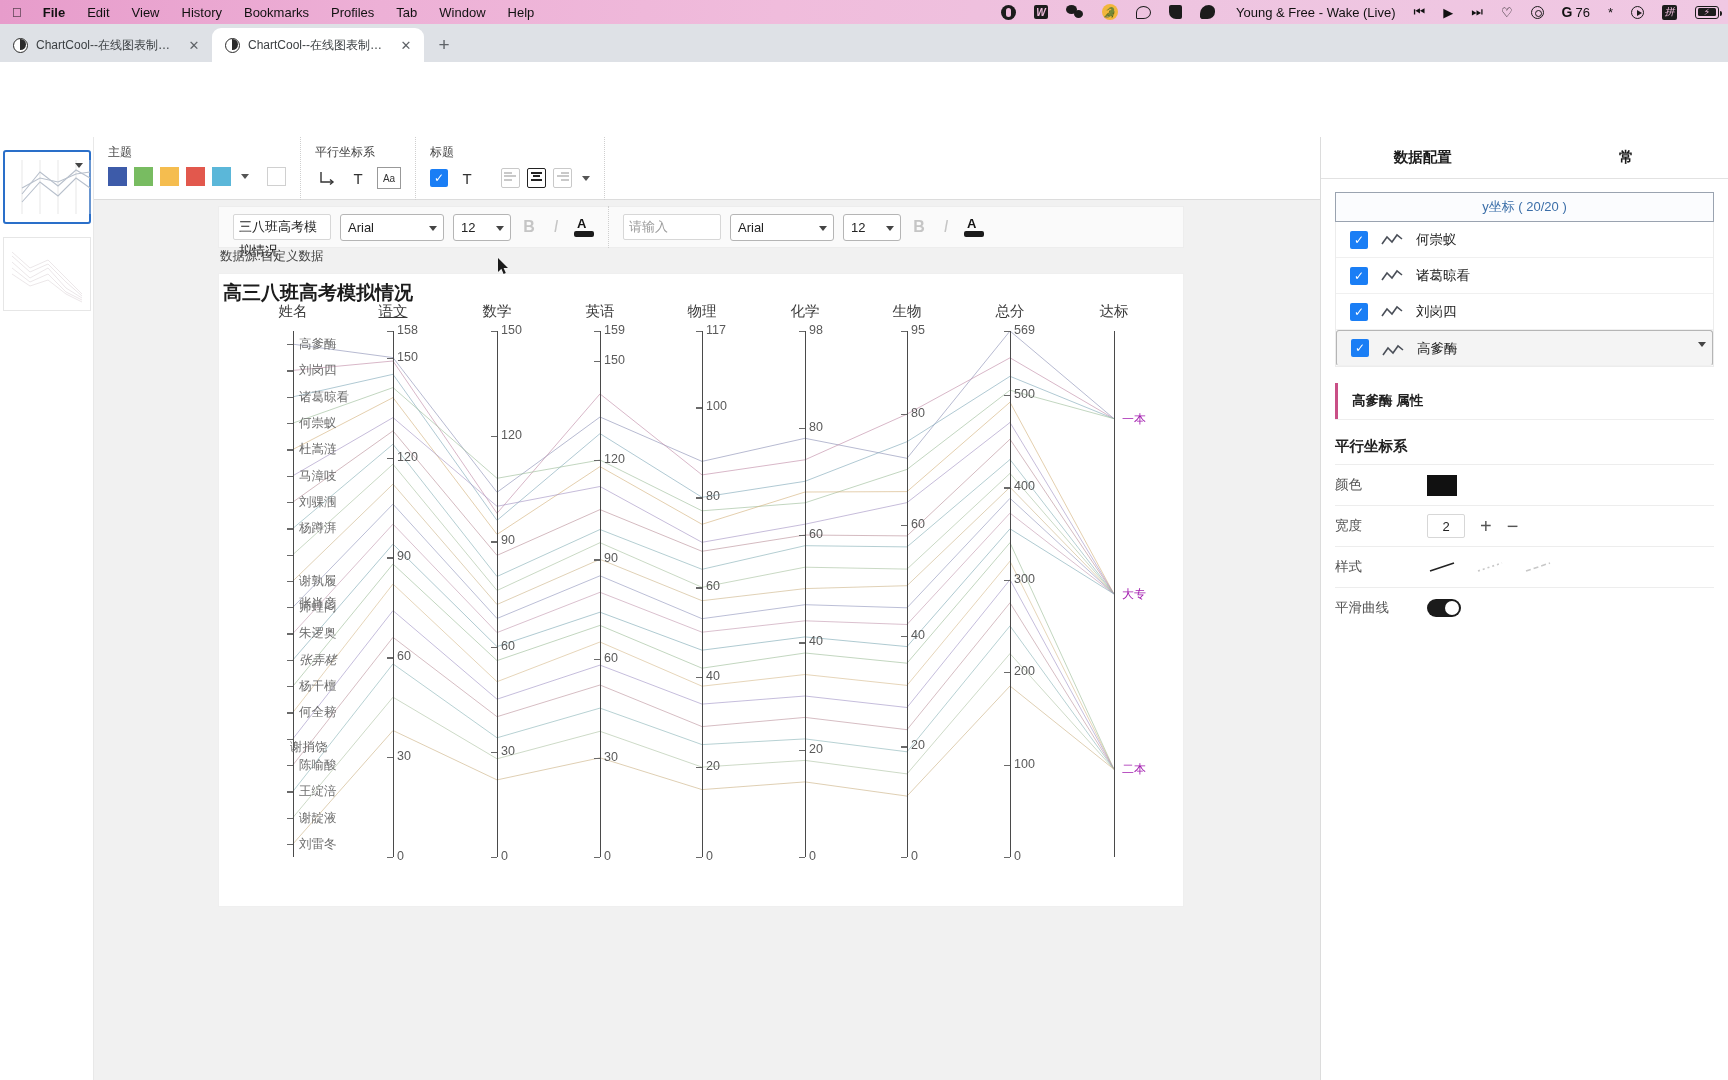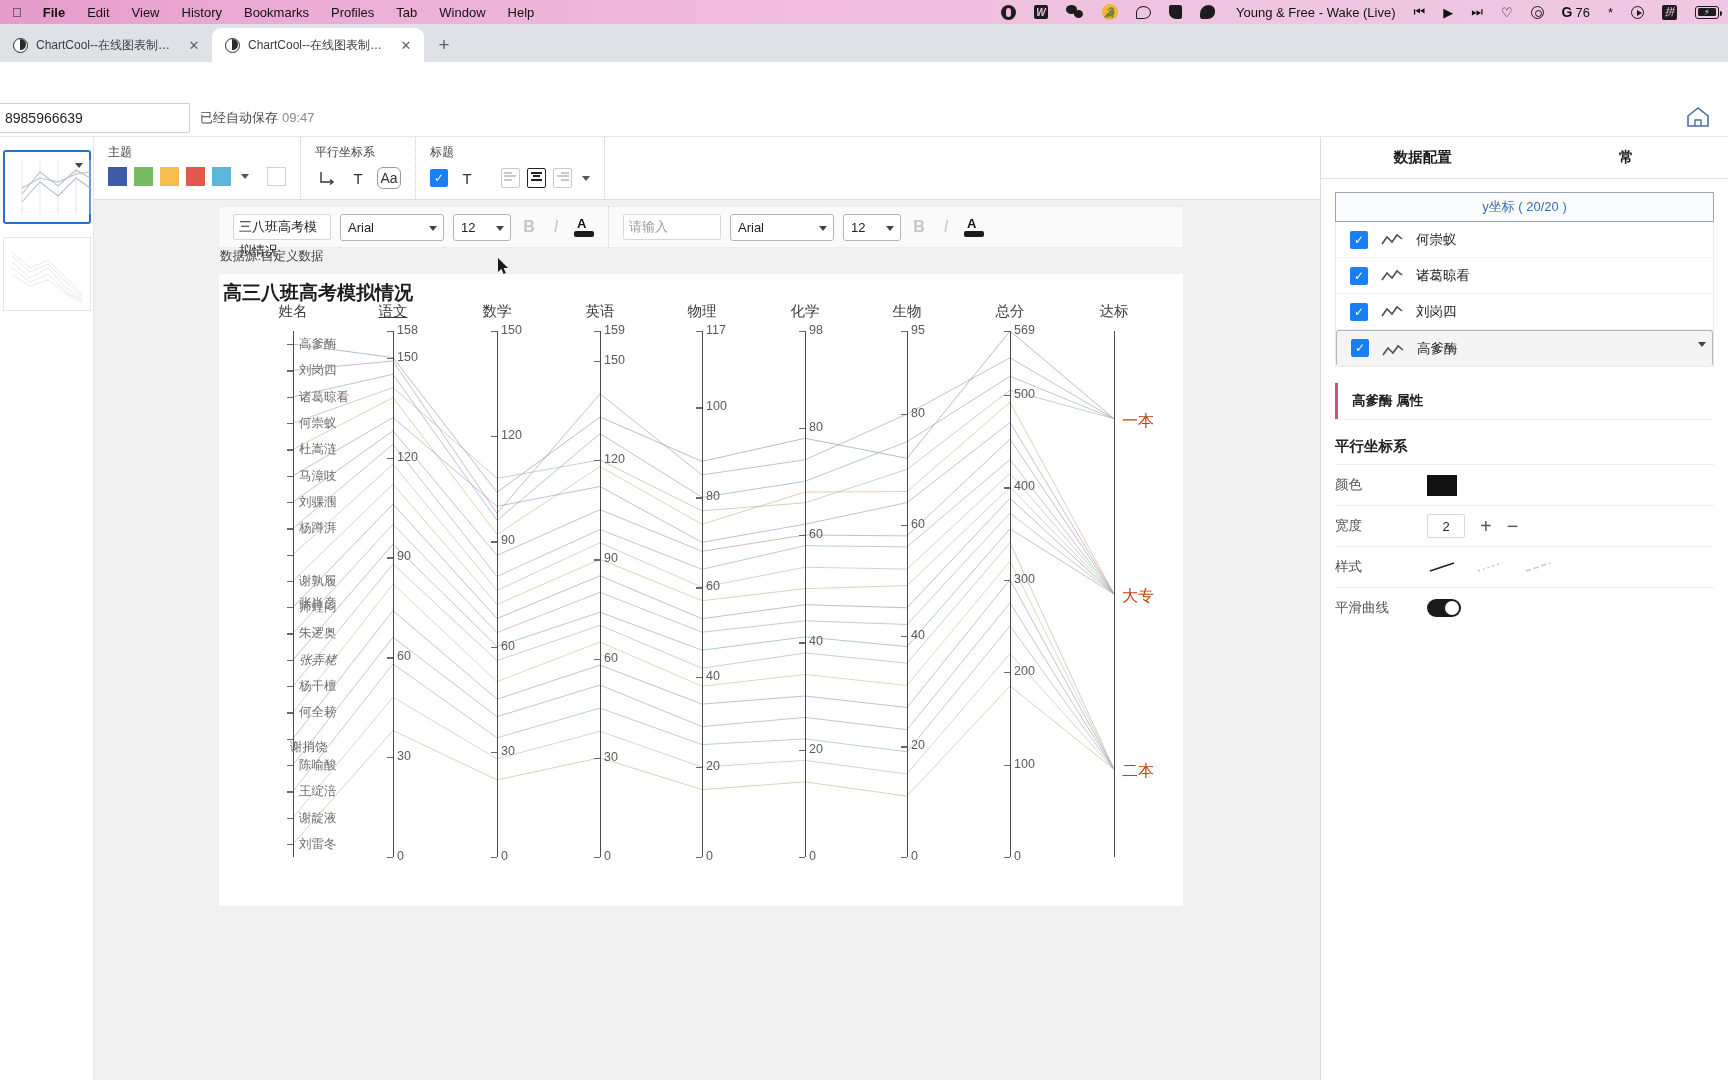--- a/index.html
+++ b/index.html
@@ -110,21 +110,21 @@
   .rgroup { position: relative; height: 63px; padding: 7px 14px 0 14px;
     border-right: 1px dotted #cfcfcf; }
   .rgroup .glabel { font-size: 12px; color: #444; margin-bottom: 6px; }
   .rrow { display: flex; align-items: center; gap: 7px; }
   .swatch { width: 19px; height: 19px; }
   .caret { width:0;height:0;border-left:4px solid transparent;border-right:4px solid transparent;
     border-top:5px solid #555; margin-left: 3px;}
   .whitebox { width: 19px; height: 19px; border: 1px solid #d0d0d0; background:#fff; margin-left:11px;}
   .tbtn { width: 24px; height: 22px; display:flex;align-items:center;justify-content:center;
     font-size: 15px; color:#333; }
-  .tbtn.box { border: 1.6px solid #999; border-radius:6px; font-size:14px; }
+  .tbtn.box { border: 1.6px solid #999; border-radius:0; font-size:10px; }
   .chk-blue { width: 18px; height: 18px; background: #1a7ef5; border-radius: 2px;
     display:flex; align-items:center; justify-content:center; color:#fff; font-size: 12px; }
   .layout-btn { width: 19px; height: 20px; border: 1.6px solid #c9c9c9; border-radius:2px;
     display:flex; flex-direction:column; gap:1.5px; padding:2.5px 2px; }
   .layout-btn.on { border-color:#222; }
   .layout-btn i { display:block; height:2px; background:#c9c9c9; }
   .layout-btn.on i { background:#222; }
 
   
   .fmtbar {
@@ -156,21 +156,21 @@
   .canvas {
     position: absolute; left: 218px; top: 273px; width: 966px; height: 634px;
     background: #ffffff; border: 1px solid #efefef;
   }
   .chart-title { position: absolute; left: 4px; top: 6px; font-size: 19px; font-weight: 700; color: #1c1c1c; }
   .axis-name { position: absolute; font-size: 14.5px; color: #3a3a3a; transform: translateX(-50%); white-space: nowrap;}
   .axis-line { position: absolute; width: 1.4px; background: #4a4a4a; }
   .tick { position: absolute; width: 6px; height: 1.3px; background: #6a6a6a; }
   .ticklab { position: absolute; font-size: 12.5px; color: #5a5a5a; white-space: nowrap; }
   .namelab { position: absolute; font-size: 12.5px; color: #6d6d6d; white-space: nowrap; }
-  .catlab { position: absolute; font-size: 16px; color: #c2410c; white-space: nowrap; font-family: Liberation Serif, serif; }
+  .catlab { position: absolute; font-size: 12px; color: #a21caf; white-space: nowrap; font-family: Liberation Serif, serif; }
   svg.lines { position: absolute; left: 0; top: 0; width: 966px; height: 634px; }
 
   
   .rpanel {
     position: absolute; right: 0; top: 137px; width: 408px; height: 943px;
     background: #ffffff; border-left: 1px solid #dcdcdc;
   }
   .rp-head { height: 42px; border-bottom: 1px solid #e2e2e2; display:flex; align-items:center; }
   .rp-tab { flex: 1; text-align:center; font-size: 14.5px; color: #1b1b1b; font-weight: 600; }
   .rp-tab.alt { color: #1b1b1b; }
@@ -286,32 +286,20 @@
     </div>
     <div class="tab active">
       <span class="favicon"></span>
       <span class="tab-title">ChartCool--在线图表制作工具</span>
       <span class="tab-close">✕</span>
     </div>
     <div class="newtab">+</div>
   </div>
 
 
-  <div class="appbar">
-    <div class="fname">8985966639</div>
-    <div class="autosave">
-      <span>已经自动保存</span><span class="tm">09:47</span>
-    </div>
-    <div class="home-icon">
-      <svg width="32" height="32" viewBox="0 0 32 32">
-        <path d="M6 15 L16 7 L26 15 V25 H6 Z" fill="none" stroke="#4a6fa5" stroke-width="1.6"></path>
-        <path d="M13 25 V19 H19 V25" fill="none" stroke="#4a6fa5" stroke-width="1.4"></path>
-      </svg>
-    </div>
-  </div>
 
   <div class="ribbon">
     <div style="width:94px;height:63px;border-right:1px solid #e8e8e8;"></div>
 
     <div class="rgroup" style="min-width:154px;">
       <div class="glabel">主题</div>
       <div class="rrow">
         <span class="swatch" style="background:#3d5ba9"></span>
         <span class="swatch" style="background:#78bc61"></span>
         <span class="swatch" style="background:#f5bd4f"></span>

